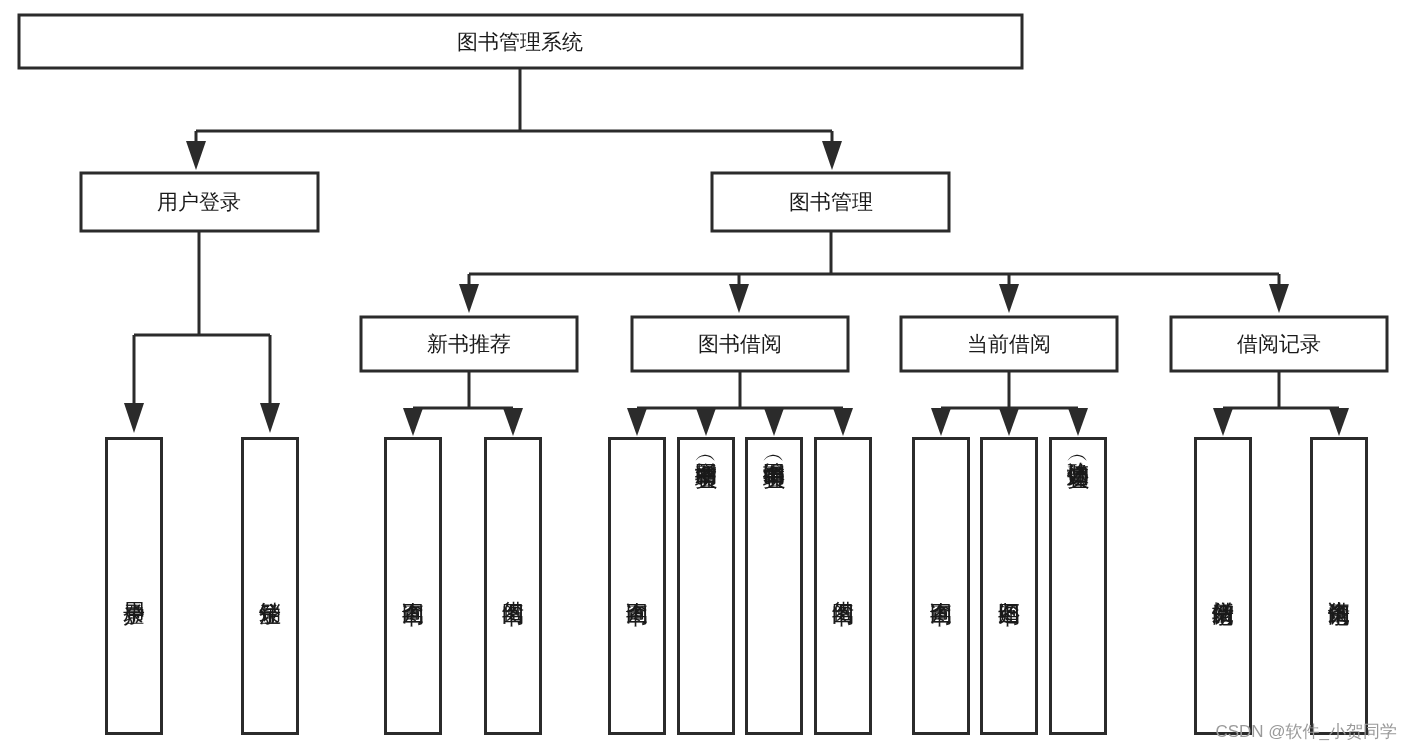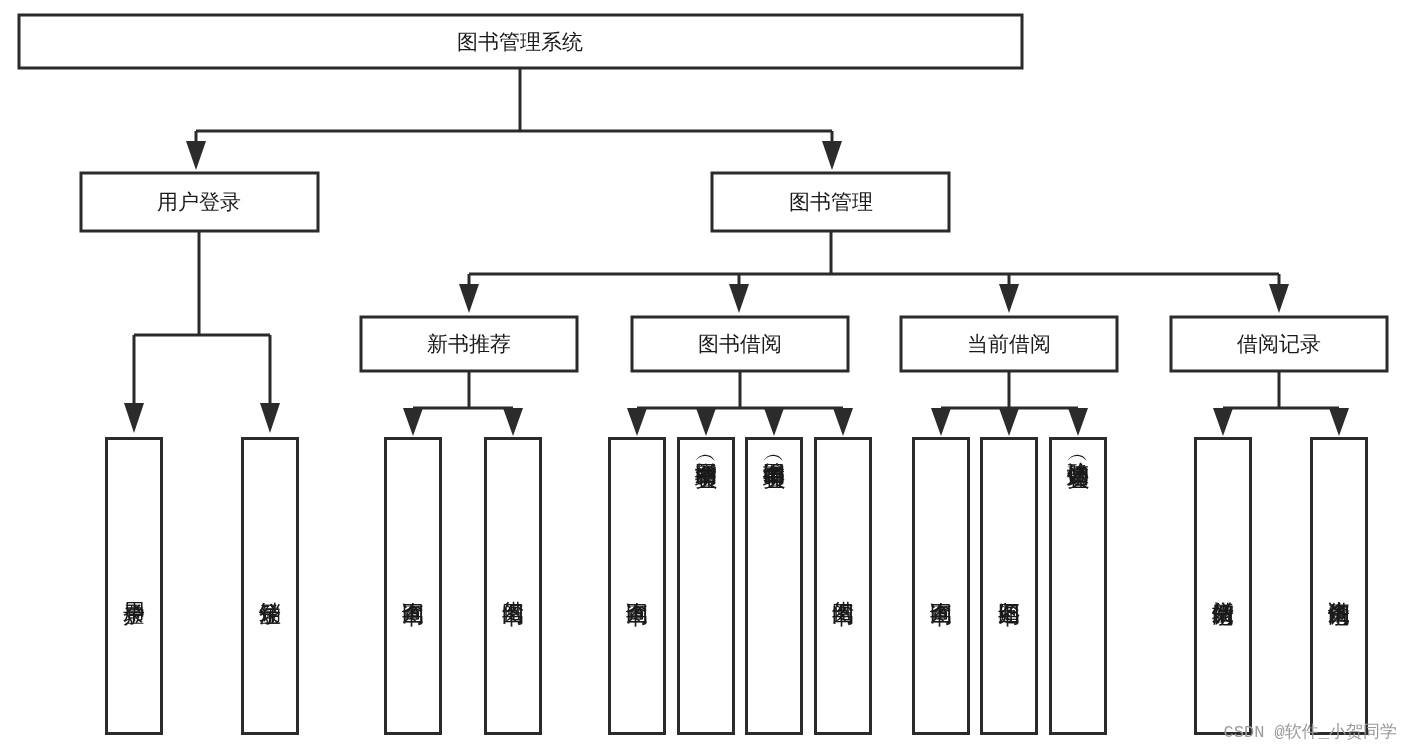--- a/index.html
+++ b/index.html
@@ -68,21 +68,21 @@
     letter-spacing: 1px;
     white-space: nowrap;
     display: block;
   }
   .vnode.pad-top span { margin-top: 4px; }
   .vnode.center-v { align-items: center; }
   .watermark {
     position: absolute;
     right: 8px;
     bottom: 4px;
-    font-family: Liberation Mono, monospace;
+    font-family: Liberation Sans, sans-serif;
     font-size: 17px;
     color: #9a9a9a;
     white-space: nowrap;
     pointer-events: none;
   }
 </style>
 </head>
 <body>
 
 <div id="diagram-root">

